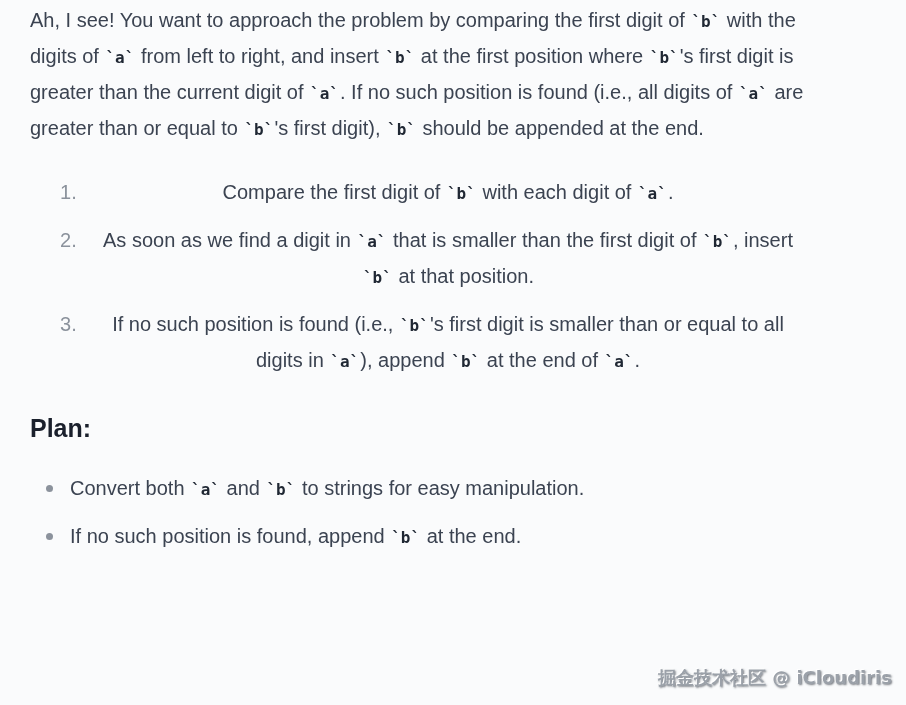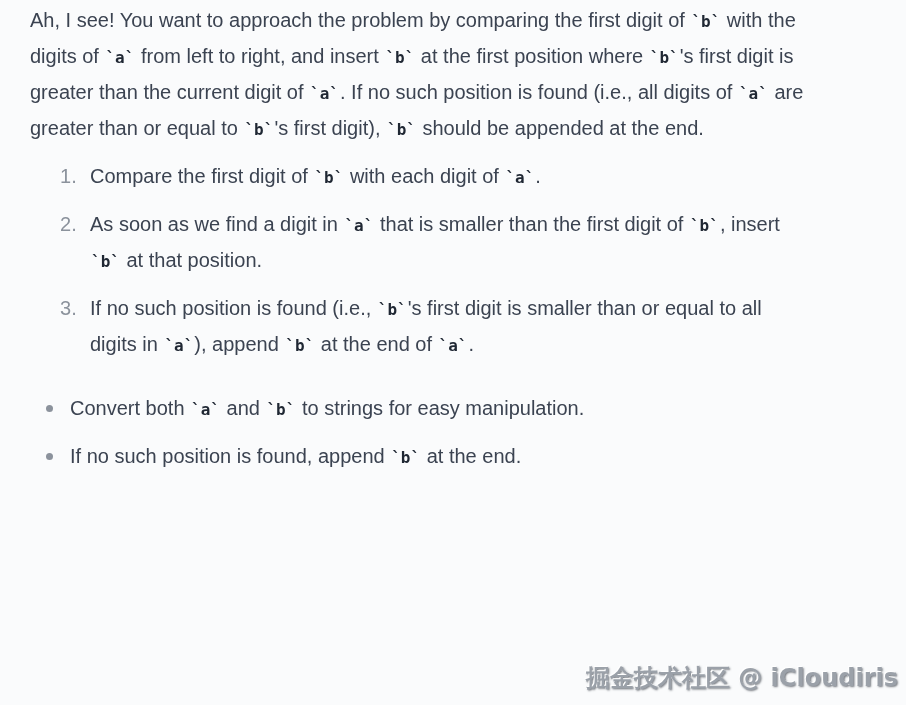--- a/index.html
+++ b/index.html
@@ -23,22 +23,22 @@
     font-size:20px;line-height:35px;color:var(--body);
   }
   .para{margin:0;max-width:778px;}
   h2{
     font-size:25px;line-height:30px;font-weight:700;
     color:var(--heading);margin:0;
   }
   .h-approach{margin-top:40px;}
   .h-plan{margin-top:34px;}
   ol.steps{
-    margin:12px 0 0 0;padding:0 0 0 60px;
-    list-style:none;counter-reset:item;
+    margin:28px 0 0 0;padding:0 0 0 60px;
+    list-style:none;counter-reset:item;text-align:center;
   }
   ol.steps li{
     position:relative;counter-increment:item;
     margin:0 0 12px 0;max-width:716px;
   }
   ol.steps li::before{
     content:counter(item) ".";
     position:absolute;left:-30px;top:0;
     color:var(--marker);
   }
@@ -53,41 +53,42 @@
     content:"";position:absolute;left:-24px;top:14px;
     width:7px;height:7px;border-radius:50%;
     background:var(--marker);
   }
   code{
     font-family:"DejaVu Sans Mono","Liberation Mono",monospace;
     font-weight:700;font-size:0.8em;color:var(--code);
     padding:0 1px;
   }
   .watermark{
-    position:absolute;right:8px;bottom:12px;
-    font-size:24px;font-weight:600;line-height:30px;
+    position:absolute;right:14px;bottom:12px;
+    font-size:18px;font-weight:600;line-height:30px;
     color:var(--wm);white-space:nowrap;
     text-shadow:-1px -1px 0 #ffffff, 1px 1px 2px rgba(96,101,108,0.85);
     font-family:"DejaVu Sans","Liberation Sans",sans-serif;
   }
 </style>
 </head>
 <body>
 
 <div class="page">
 
   <p class="para">Ah, I see! You want to approach the problem by comparing the first digit of <code>`b`</code> with the digits of <code>`a`</code> from left to right, and insert <code>`b`</code> at the first position where <code>`b`</code>'s first digit is greater than the current digit of <code>`a`</code>. If no such position is found (i.e., all digits of <code>`a`</code> are greater than or equal to <code>`b`</code>'s first digit), <code>`b`</code> should be appended at the end.</p>
 
 
   <ol class="steps">
       <li>Compare the first digit of <code>`b`</code> with each digit of <code>`a`</code>.</li>
       <li>As soon as we find a digit in <code>`a`</code> that is smaller than the first digit of <code>`b`</code>, insert <code>`b`</code> at that position.</li>
       <li>If no such position is found (i.e., <code>`b`</code>'s first digit is smaller than or equal to all digits in <code>`a`</code>), append <code>`b`</code> at the end of <code>`a`</code>.</li>
     </ol>
 
+  <h2 class="h-plan">Plan:</h2>
 
   <ul class="plan">
       <li>Convert both <code>`a`</code> and <code>`b`</code> to strings for easy manipulation.</li>
       <li>If no such position is found, append <code>`b`</code> at the end.</li>
     </ul>
 
   <div class="watermark">掘金技术社区 @ iCloudiris</div>
 
 </div>
 

